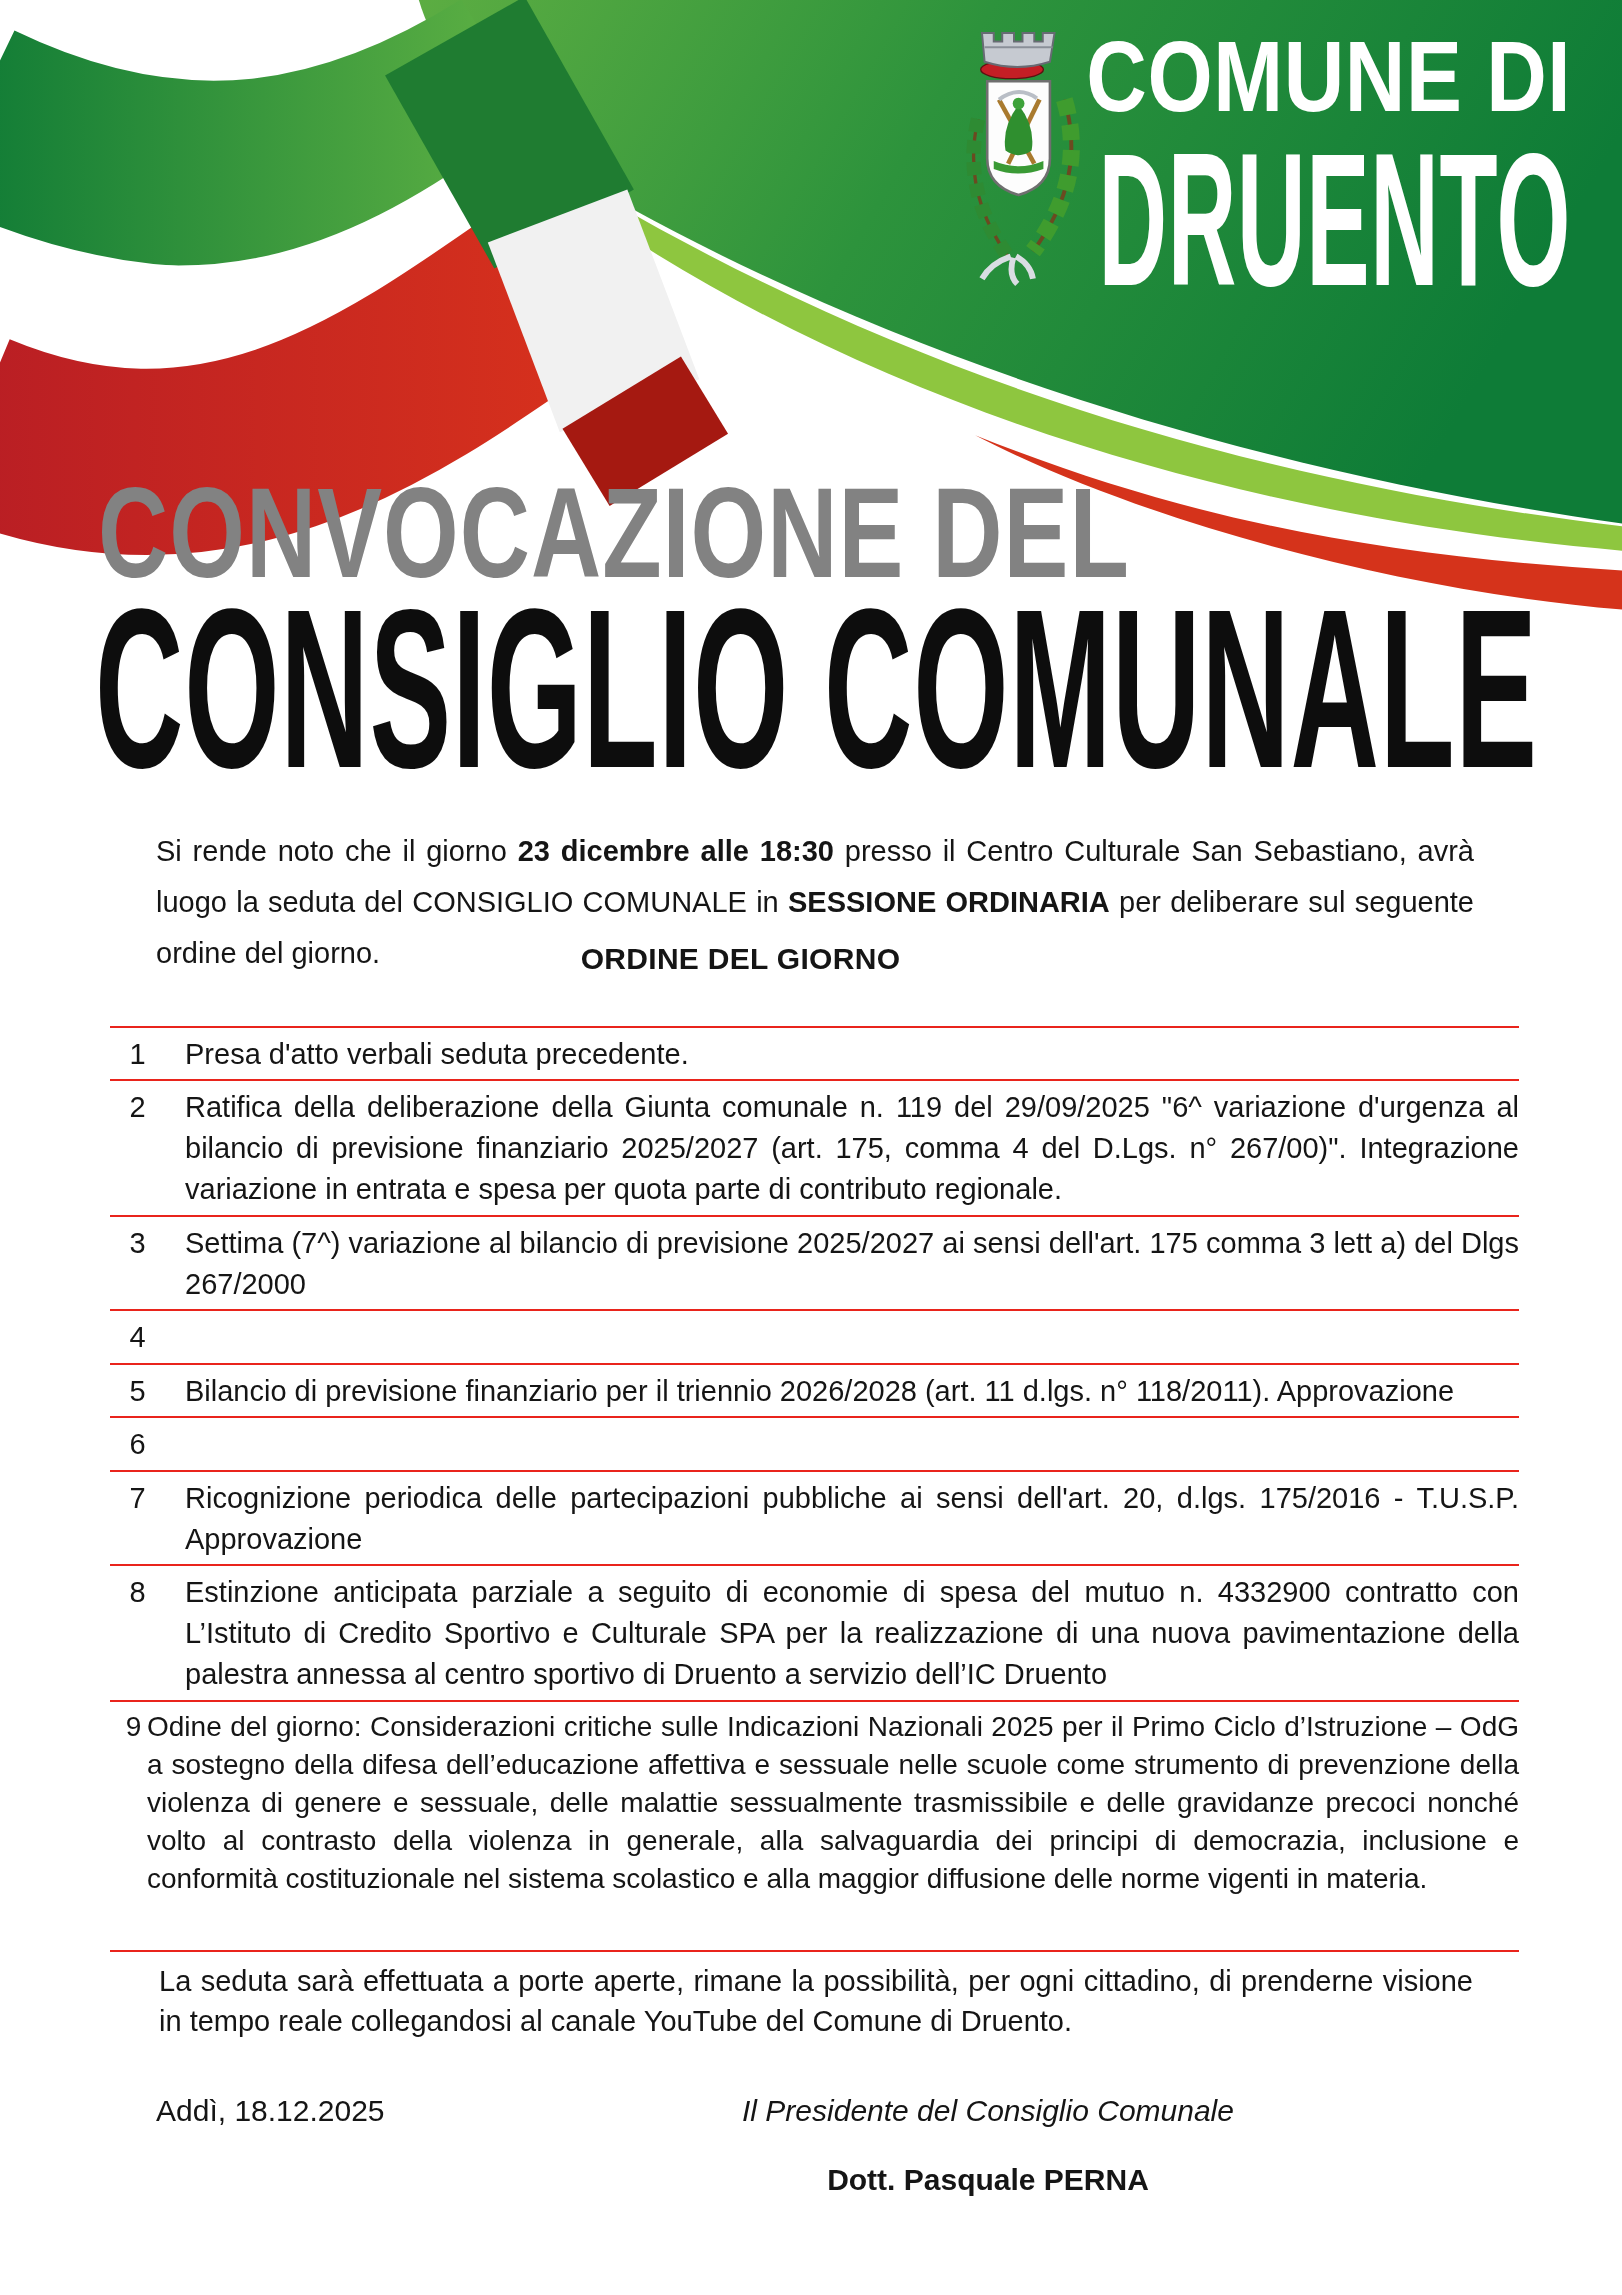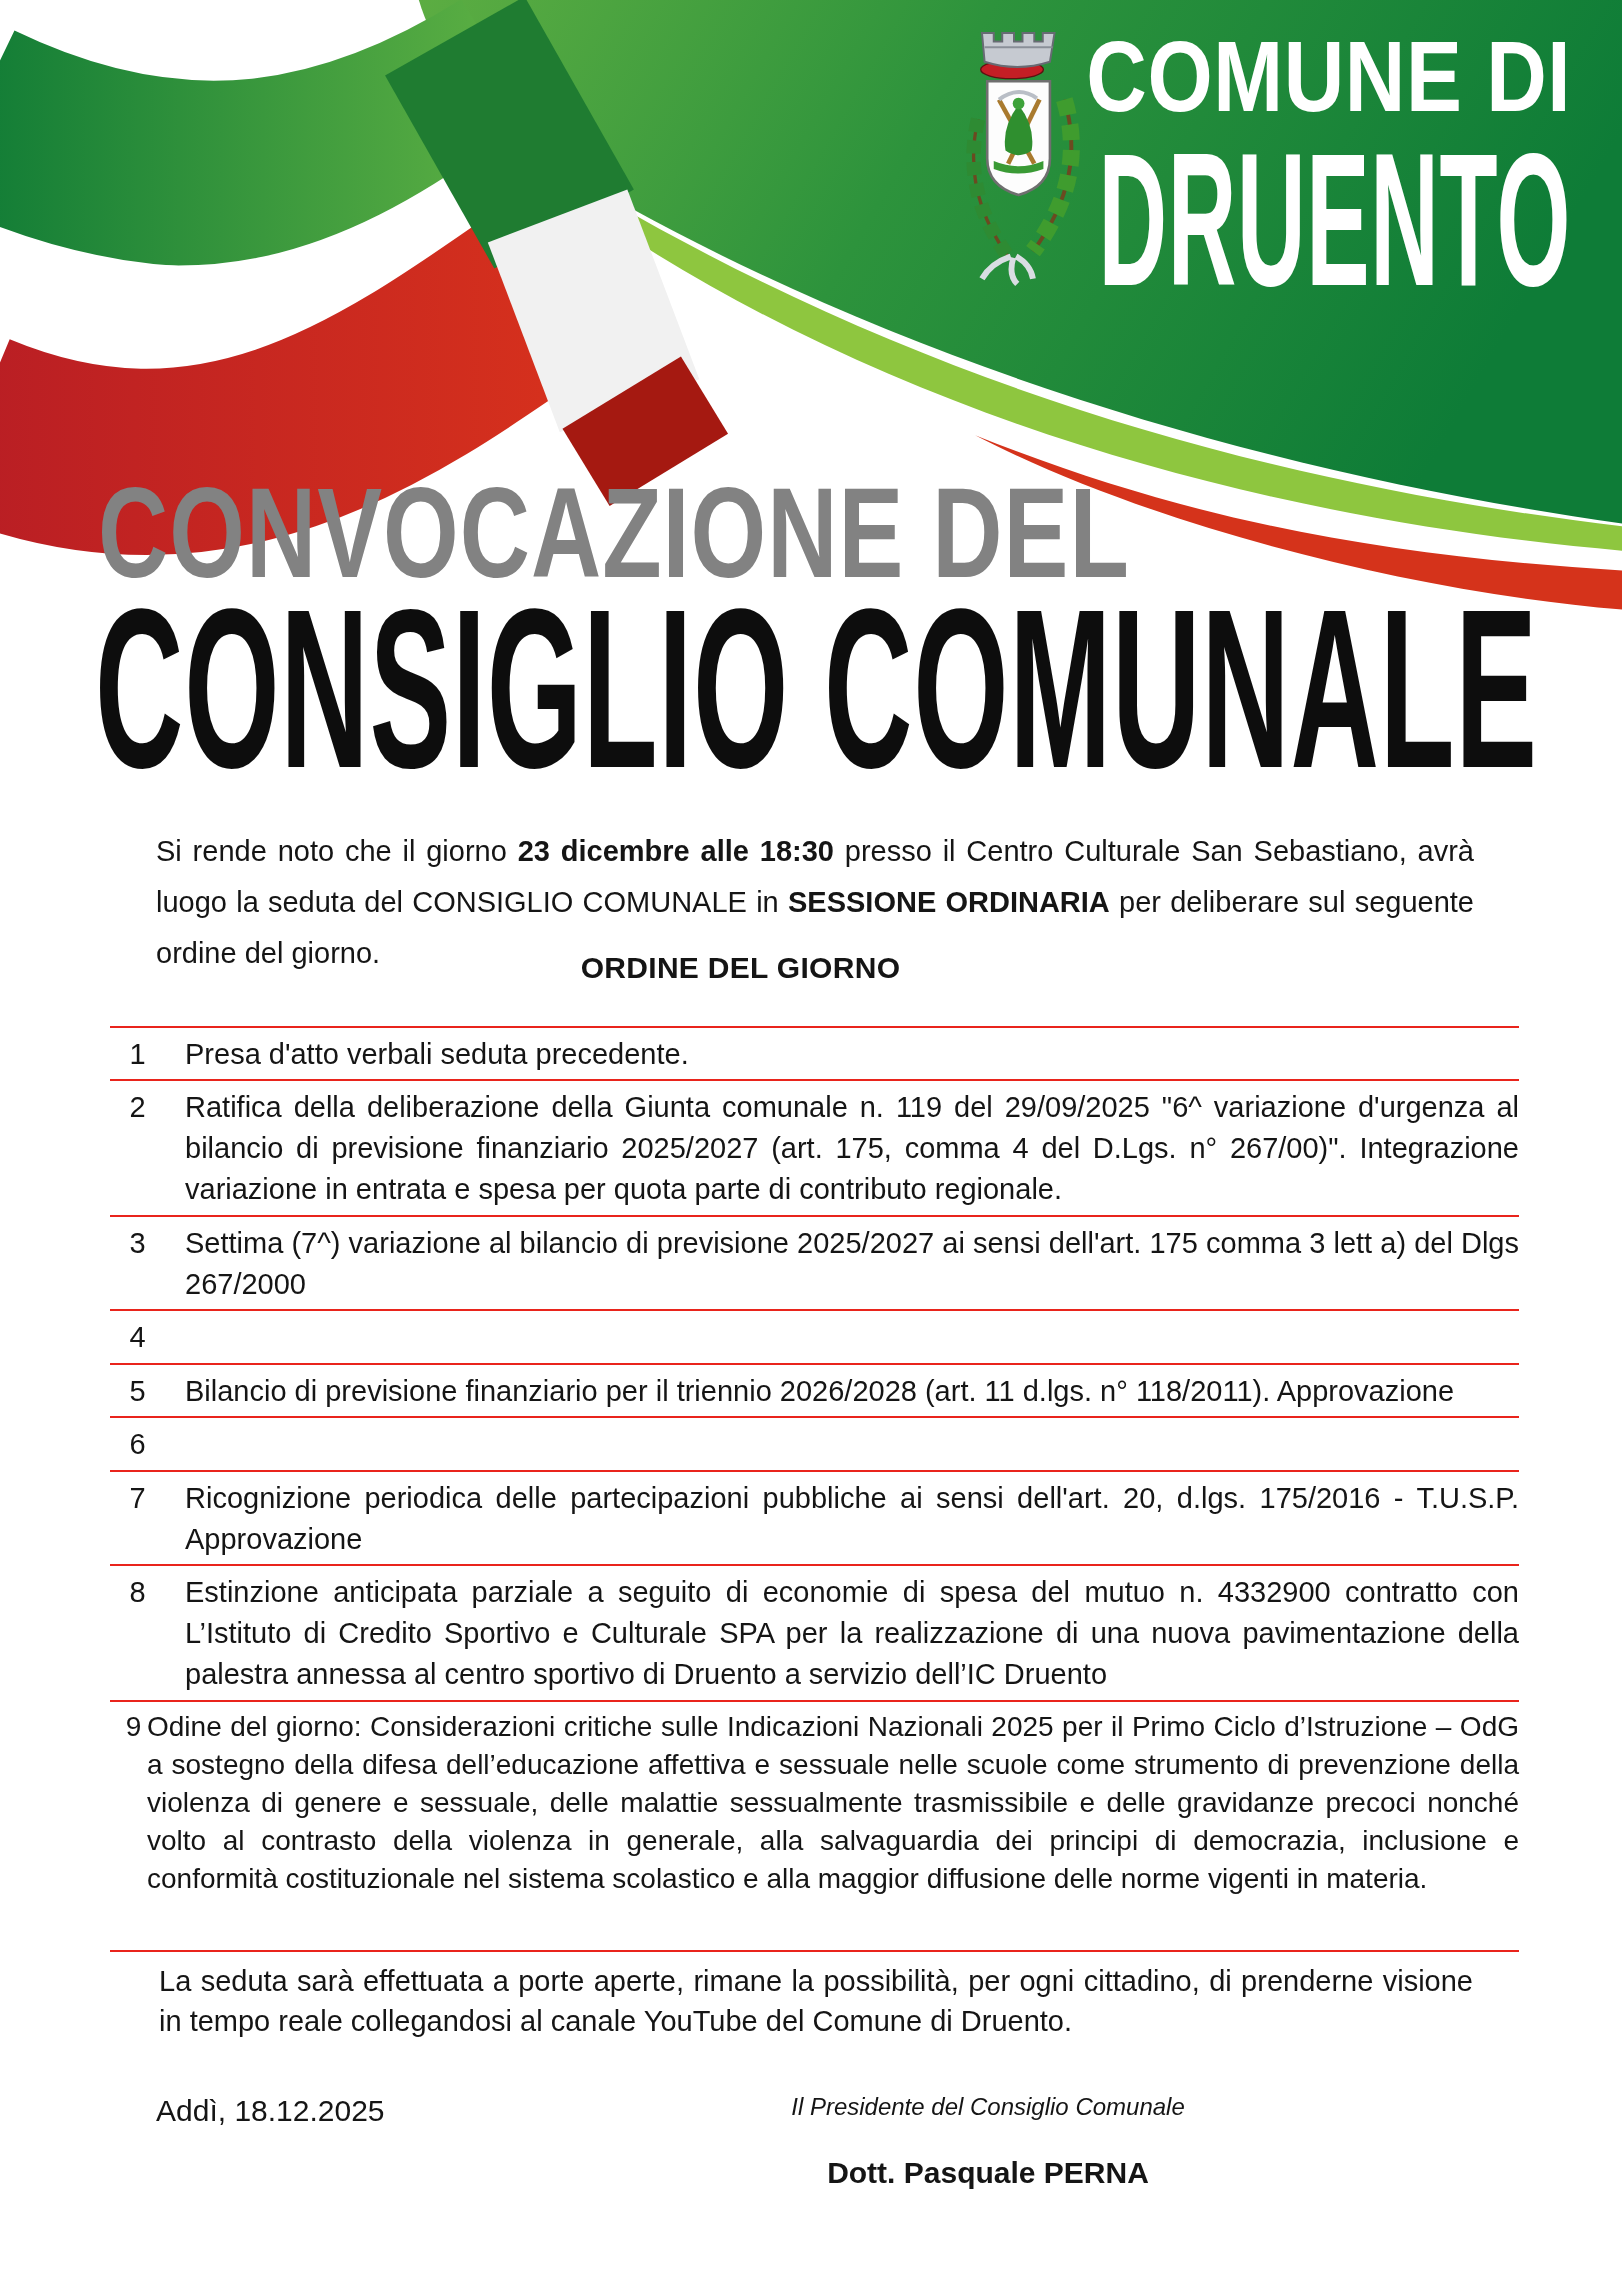--- a/index.html
+++ b/index.html
@@ -37,21 +37,21 @@
     color:#0d0d0d;white-space:nowrap;line-height:1;
     transform:scaleX(0.54);transform-origin:left top;letter-spacing:1.3px;
   }
   .intro{
     position:absolute;left:156px;top:797px;width:1318px;
     font-size:29px;line-height:51px;text-align:justify;
   }
   .intro strong{font-weight:bold;}
   .agenda-heading{
     position:absolute;left:0;top:942px;width:1481px;text-align:center;
-    font-size:30px;font-weight:bold;letter-spacing:0.3px;margin-top:9px;
+    font-size:30px;font-weight:bold;letter-spacing:0.3px;
   }
   .agenda{
     position:absolute;left:110px;top:1026px;width:1409px;
   }
   .agenda-row{
     display:flex;align-items:flex-start;
     border-top:2.6px solid var(--line-red,#e9241c);
     padding:5.9px 0 4.6px 0;
   }
   .agenda-row .num{
@@ -67,21 +67,21 @@
     border-top:2.6px solid var(--line-red,#e9241c);
     padding:9.2px 46px 0 49px;
     font-size:29px;line-height:40px;text-align:justify;margin-top:8px;
   }
   .footer-date{
     position:absolute;left:156px;top:2093px;font-size:30px;line-height:1.2;
   }
   .president{
     position:absolute;left:687px;top:2093px;width:602px;text-align:center;
   }
-  .president .p-title{font-size:24px;font-style:italic;line-height:1.2;}
+  .president .p-title{font-size:30px;font-style:italic;line-height:1.2;}
   .president .p-name{font-size:30px;font-weight:bold;margin-top:33px;line-height:1.2;}
 </style>
 </head>
 <body>
 
 <div class="page">
 
   <svg class="header-art" viewBox="0 0 2480 1250" preserveAspectRatio="none" aria-hidden="true">
     <defs>
       <linearGradient id="gBlock" x1="0" y1="0" x2="1" y2="0.25">

